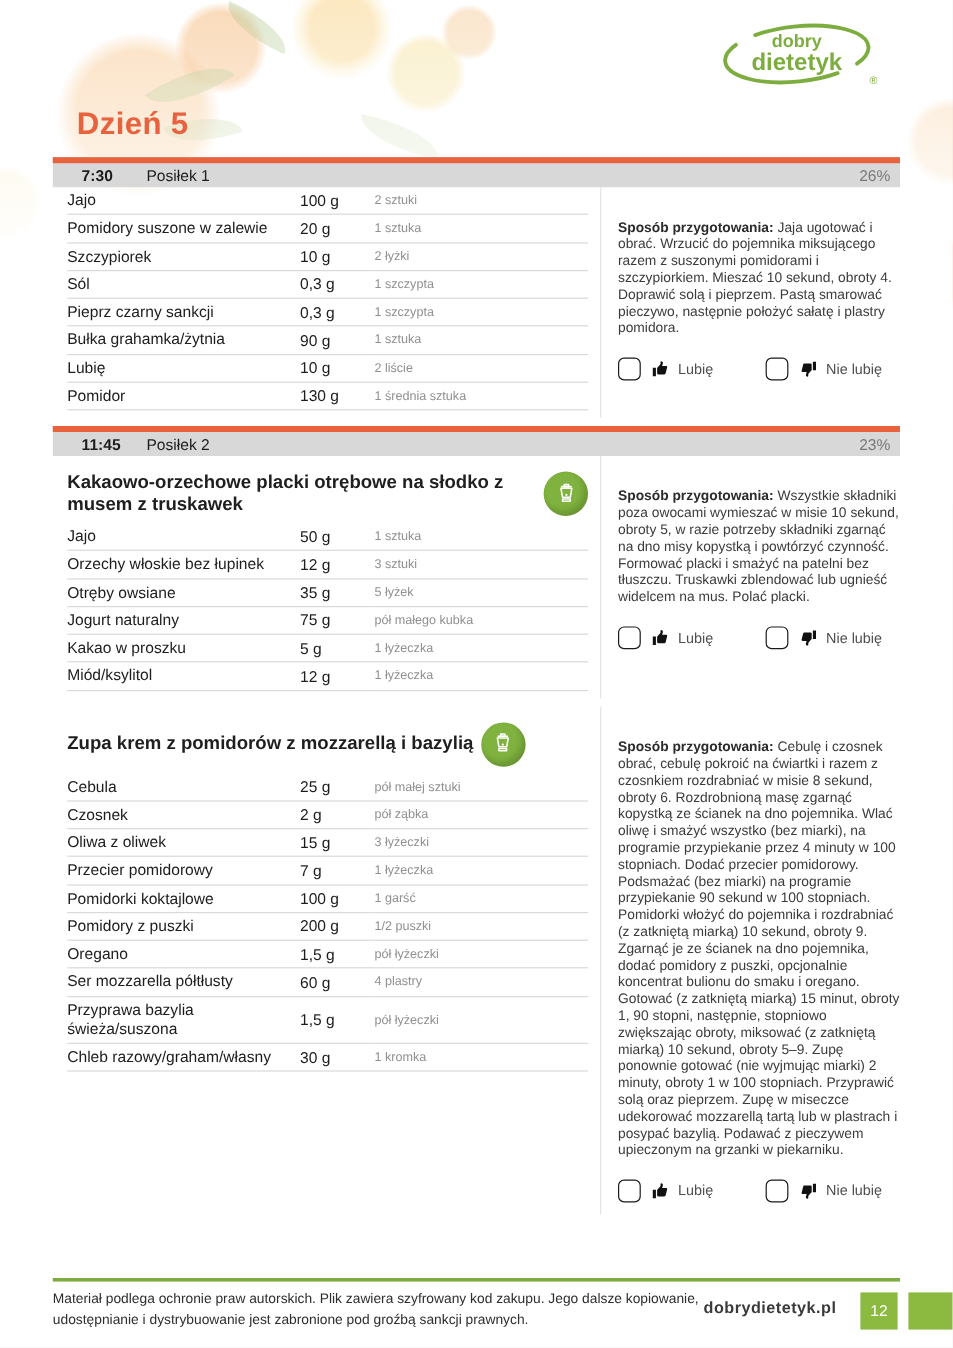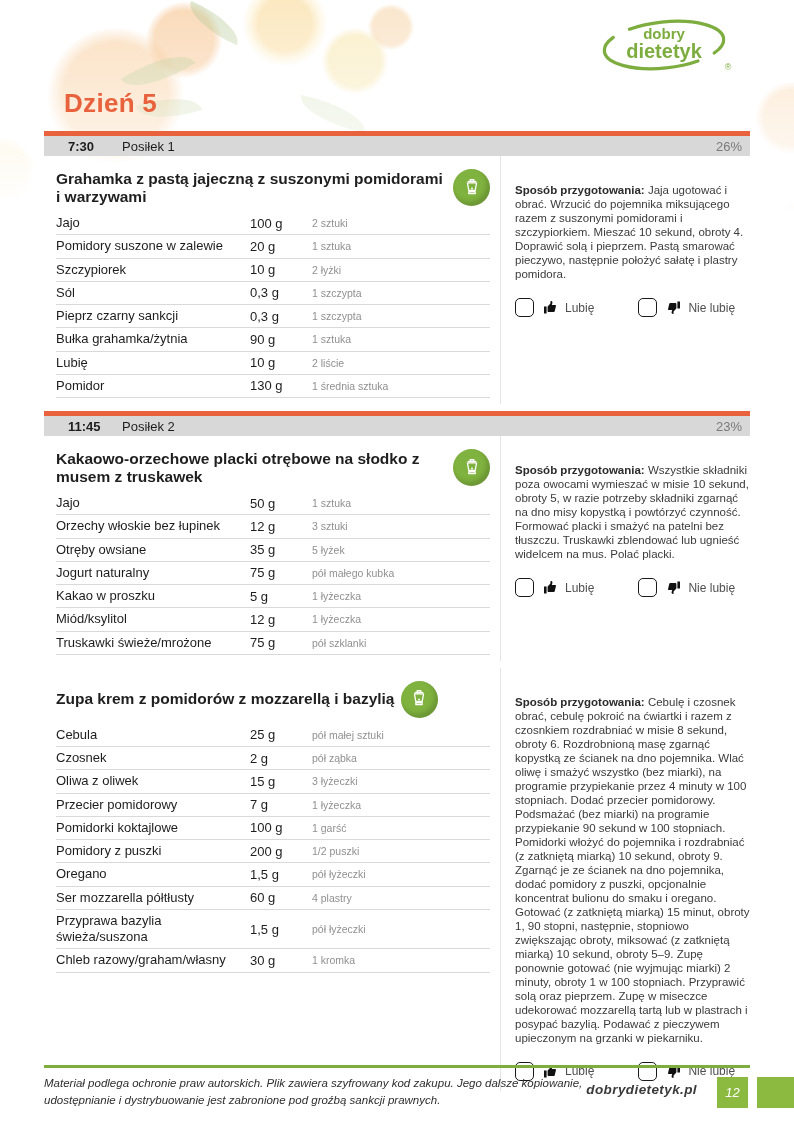--- a/index.html
+++ b/index.html
@@ -80,21 +80,21 @@
   .checkbox{
     width:19px;height:19px;border:1.7px solid #1A1A1A;border-radius:5px;background:#fff;
     flex:0 0 auto;
   }
   .thumb{margin:0 7px 0 9px;flex:0 0 auto;}
   .like-label{font-size:12px;color:#4F4F4F;}
 
   
   .footer{position:absolute;left:44px;right:0;bottom:14px;z-index:1;}
   .footer-line{height:3px;background:var(--green);width:706px;}
-  .footer-row{display:flex;align-items:flex-start;margin-top:7px;font-style:italic;}
+  .footer-row{display:flex;align-items:flex-start;margin-top:7px;}
   .copyright{width:540px;font-size:11.5px;line-height:1.5;color:#2E2E2E;}
   .site{margin-left:auto;margin-top:7px;font-size:13.5px;font-weight:700;color:#3A3A3A;letter-spacing:.4px;}
   .page-box{
     width:31px;height:31px;background:#8CBA40;color:#fff;font-size:13px;
     display:flex;align-items:center;justify-content:center;margin-left:20px;margin-top:2px;
   }
   .page-strip{width:37px;height:31px;background:#8CBA40;margin-left:9px;margin-top:2px;}
 </style>
 </head>
 <body>
@@ -134,32 +134,20 @@
 
     <main id="meals">
   <section class="meal">
     <div class="meal-header">
       <span class="meal-time">7:30</span>
       <span class="meal-name">Posiłek 1</span>
       <span class="meal-pct">26%</span>
     </div>
     <div class="meal-body">
       <div class="col-left">
-        <div class="recipe-title-row">
-          <h2 class="recipe-title">Grahamka z pastą jajeczną z suszonymi pomidorami i warzywami</h2>
-          <span class="blender-badge">
-            <svg width="26" height="26" viewBox="0 0 36 36" fill="none" stroke="#ffffff" stroke-width="1.8" stroke-linejoin="round">
-              <path d="M15.5 6.5h5v2.5h-5z"></path>
-              <path d="M12 9h12"></path>
-              <path d="M11.7 11h12.6l-1.8 10.2h-9z"></path>
-              <circle cx="18" cy="18.6" r="1.3" fill="#ffffff" stroke="none"></circle>
-              <path d="M13.6 23.2h8.8v2.6h-8.8z"></path>
-            </svg>
-          </span>
-        </div>
         <table class="ingredients">
           <tbody>
                   <tr>
                     <td class="ing-name">Jajo</td>
                     <td class="ing-amount">100 g</td>
                     <td class="ing-measure">2 sztuki</td>
                   </tr>
                   <tr>
                     <td class="ing-name">Pomidory suszone w zalewie</td>
                     <td class="ing-amount">20 g</td>
@@ -269,25 +257,20 @@
                   </tr>
                   <tr>
                     <td class="ing-name">Kakao w proszku</td>
                     <td class="ing-amount">5 g</td>
                     <td class="ing-measure">1 łyżeczka</td>
                   </tr>
                   <tr>
                     <td class="ing-name">Miód/ksylitol</td>
                     <td class="ing-amount">12 g</td>
                     <td class="ing-measure">1 łyżeczka</td>
-                  </tr>
-                  <tr>
-                    <td class="ing-name">Truskawki świeże/mrożone</td>
-                    <td class="ing-amount">75 g</td>
-                    <td class="ing-measure">pół szklanki</td>
                   </tr>
                 </tbody>
         </table>
       </div>
       <div class="col-right">
         <p class="prep">
           <strong>Sposób przygotowania:</strong>
           <span>Wszystkie składniki poza owocami wymieszać w misie 10 sekund, obroty 5, w razie potrzeby składniki zgarnąć na dno misy kopystką i powtórzyć czynność. Formować placki i smażyć na patelni bez tłuszczu. Truskawki zblendować lub ugnieść widelcem na mus. Polać placki.</span>
         </p>
         <div class="likes">

